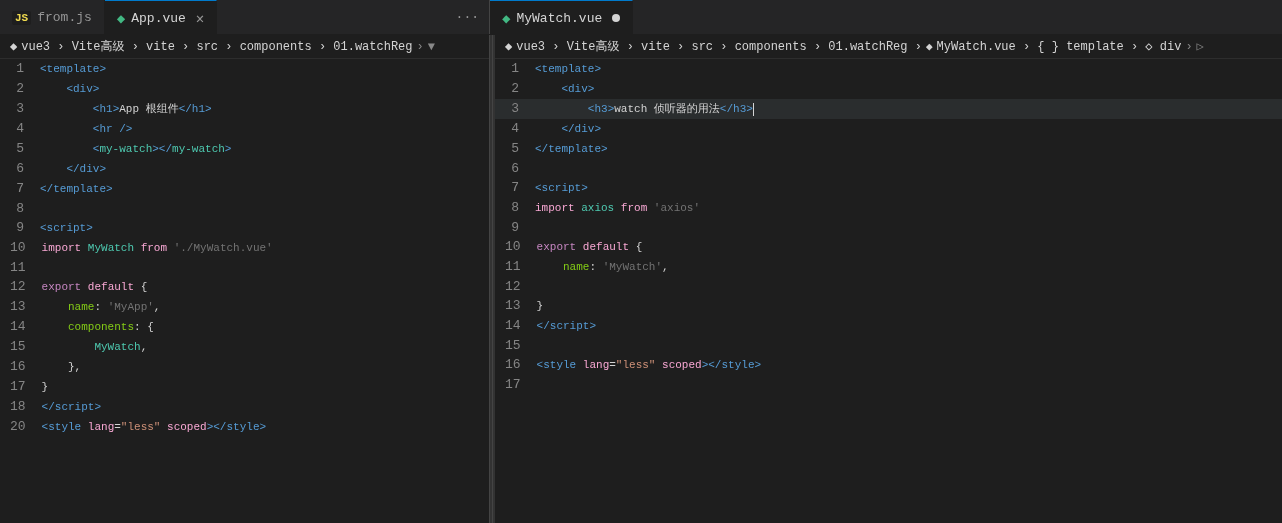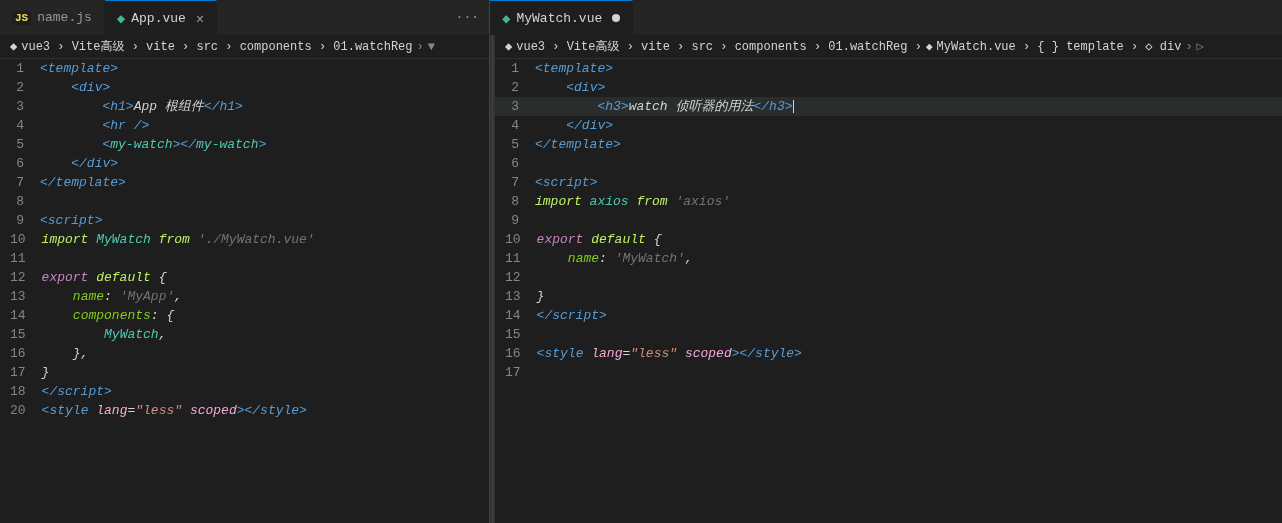--- a/index.html
+++ b/index.html
@@ -153,31 +153,30 @@
       padding-left: 10px;
       user-select: none;
       font-size: 13px;
       line-height: 19px;
     }
 
     .line-content {
       flex: 1;
       white-space: pre;
       line-height: 19px;
-      font-size: 13px;
-      font-style: italic;
+      font-size: 11px;
     }
 
     
     .tag { color: #569cd6; }
     .tag-name-html { color: #569cd6; }
     .attr-name { color: #f9a8d4; }
     .attr-value { color: #ce9178; }
     .keyword { color: #c586c0; }
-    .keyword-blue { color: #bef264; }
+    .keyword-blue { color: #f9a8d4; }
     .string { color: #737373; }
     .component { color: #4ec9b0; }
     .plain { color: #d4d4d4; }
     .blue-light { color: #84cc16; }
     .cursor-line {
       background: #2a2d2e;
     }
 
     
     ::-webkit-scrollbar { width: 6px; height: 6px; }
@@ -225,21 +224,21 @@
 </head>
 <body>
 
 <div class="editor-container">
 
   <div class="tab-bar">
 
     <div class="tab-bar-left">
       <div class="tab">
         <span class="tab-icon-js">JS</span>
-        <span>name.js</span>
+        <span>from.js</span>
       </div>
       <div class="tab active">
         <span class="tab-icon-vue">◆</span>
         <span>App.vue</span>
         <span class="tab-close">✕</span>
       </div>
       <div class="tab-more">
         <span>···</span>
       </div>
     </div>

